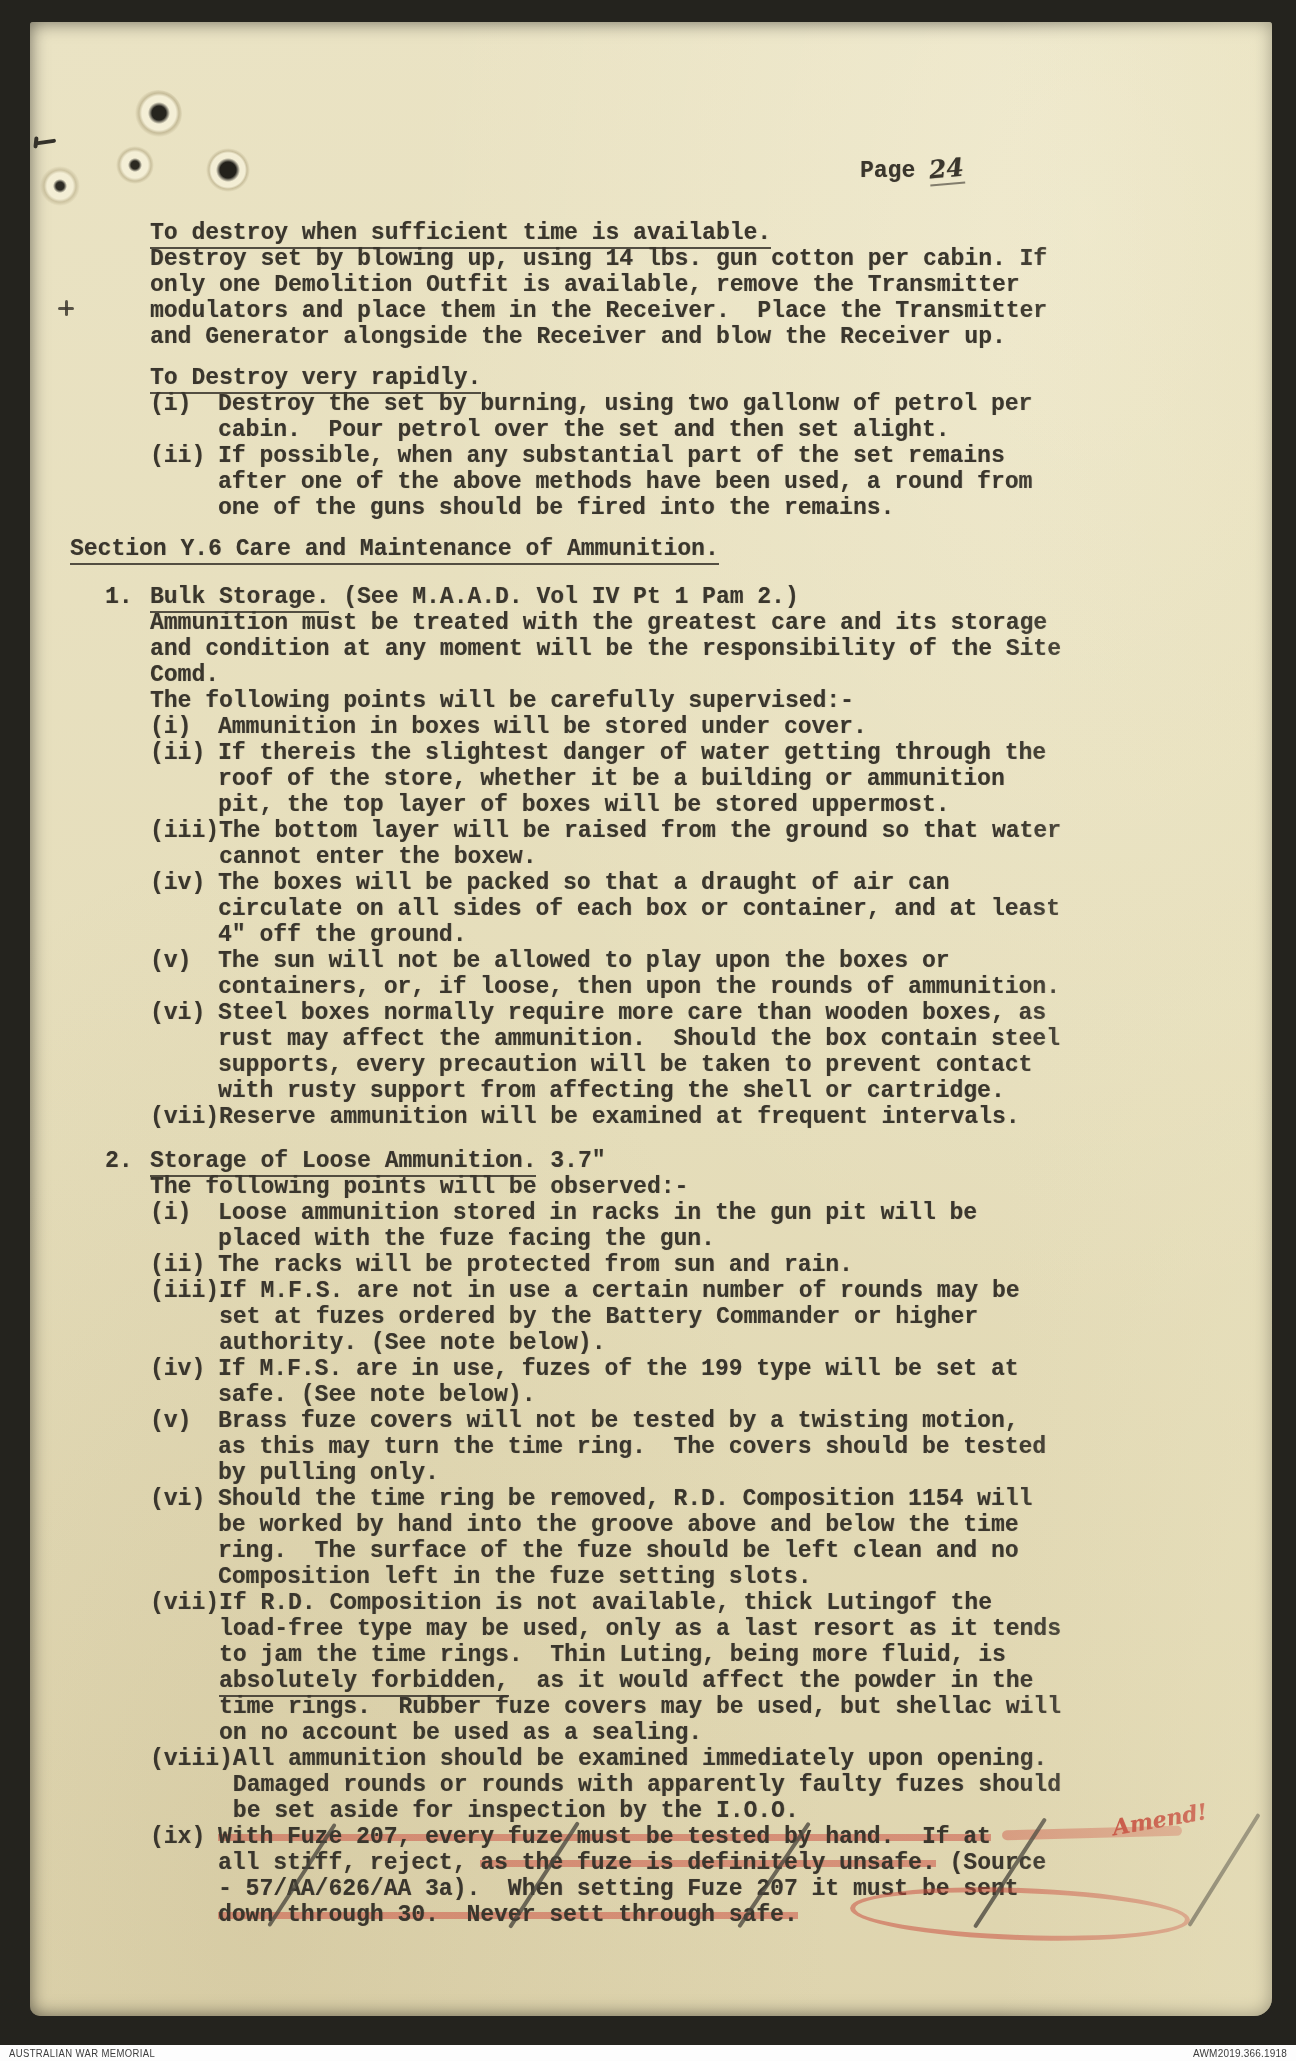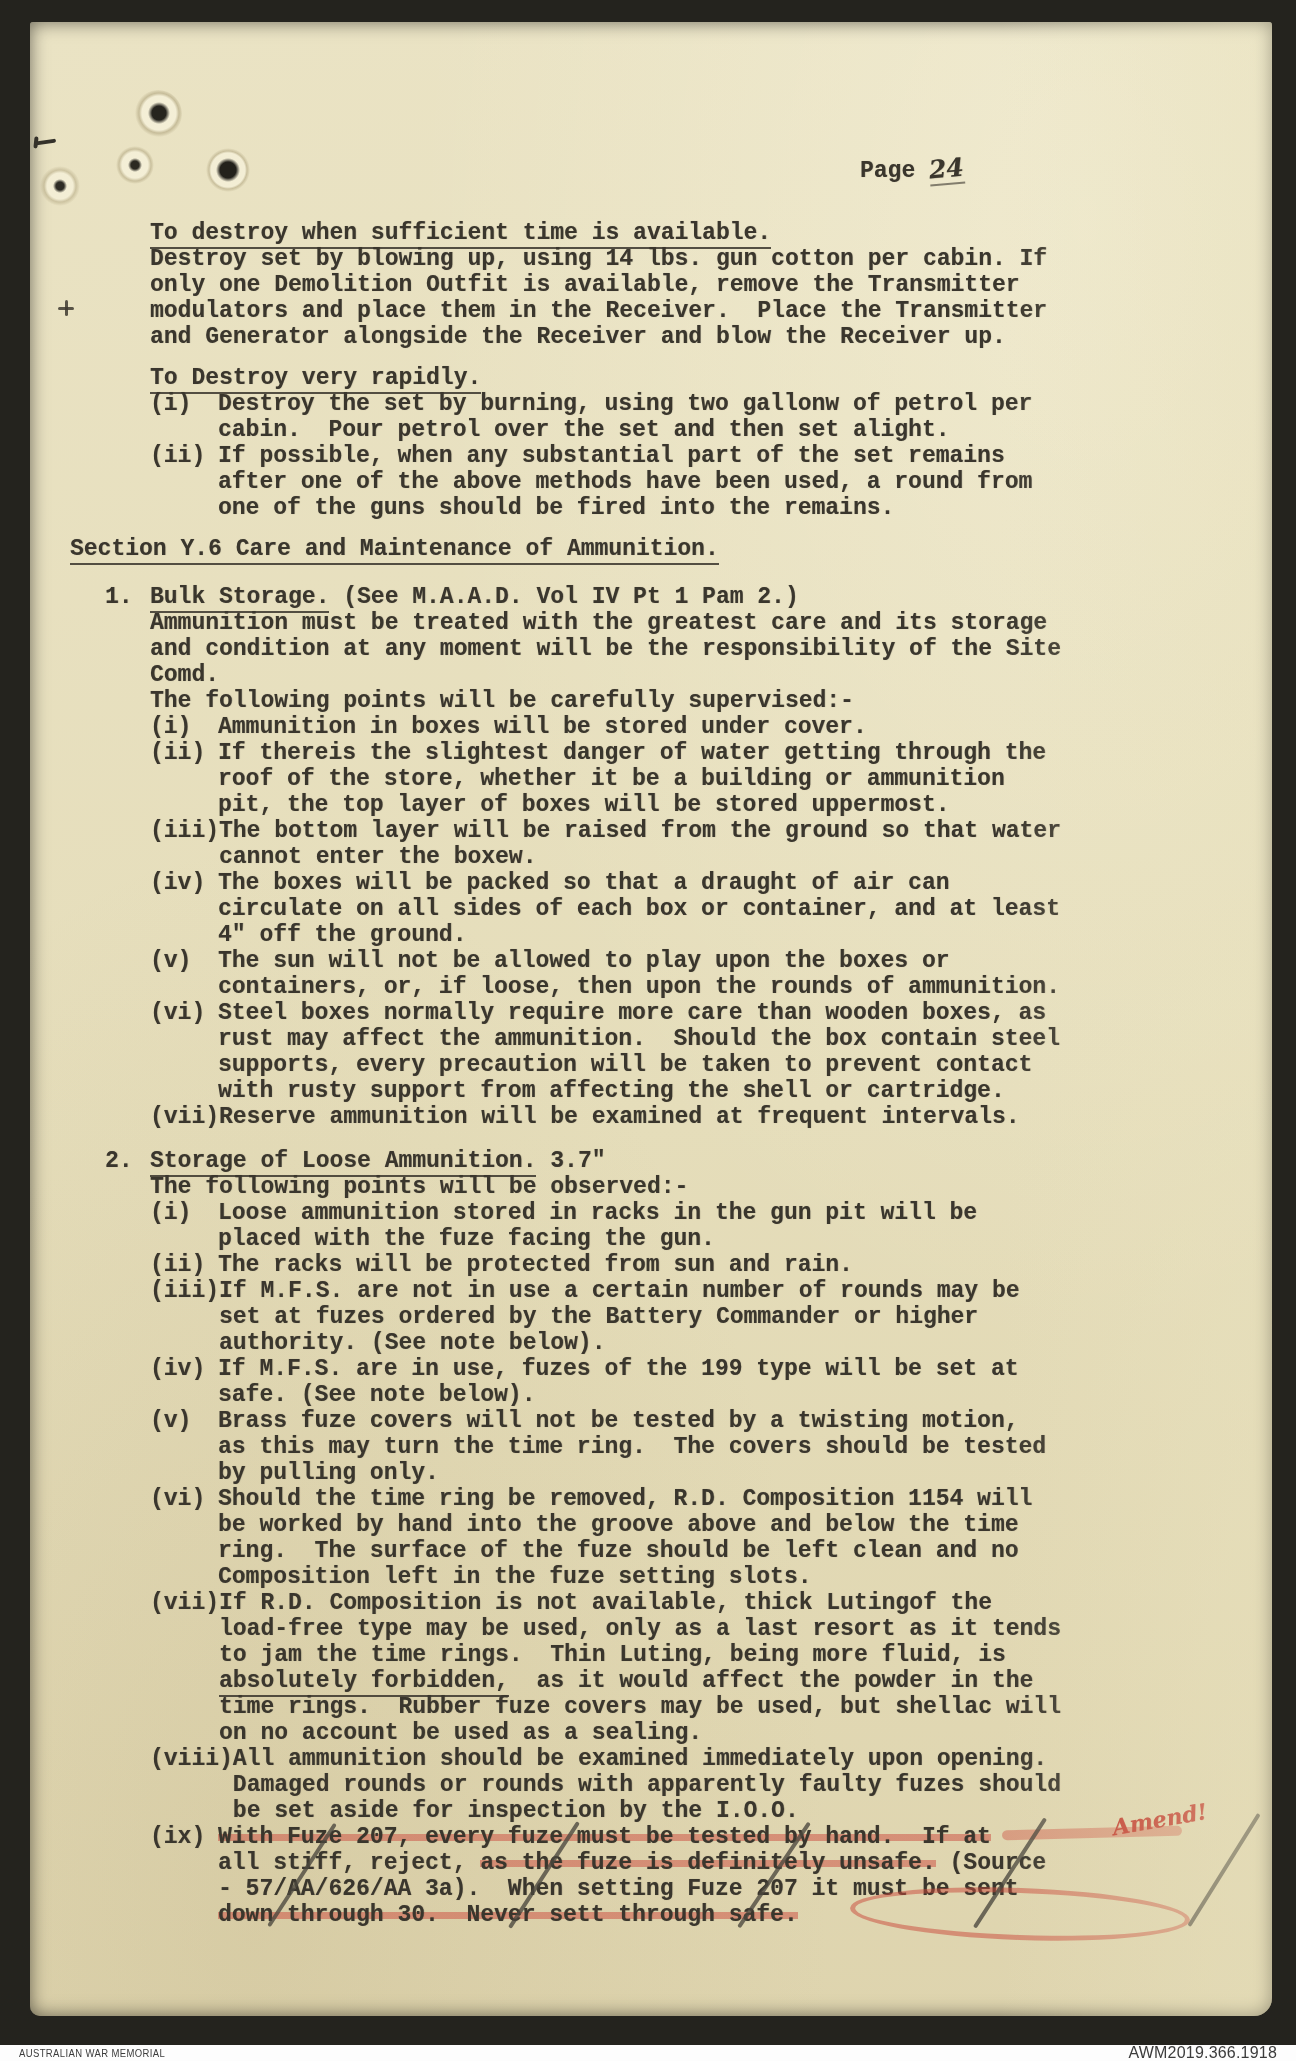--- a/index.html
+++ b/index.html
@@ -92,25 +92,25 @@
   .tickmark:after{
     content:"";position:absolute;left:-2px;top:-5px;width:4px;height:12px;
     background:#34312a;transform:rotate(14deg);border-radius:2px;
   }
   .crossmark{position:absolute;left:28px;top:278px;width:16px;height:16px;}
   .crossmark:before{content:"";position:absolute;left:0;top:7px;width:16px;height:3px;background:rgba(62,58,48,0.85);border-radius:2px;}
   .crossmark:after{content:"";position:absolute;left:7px;top:0;width:3px;height:16px;background:rgba(62,58,48,0.85);border-radius:2px;}
   .footer{
     position:absolute;left:0;bottom:0;width:1296px;height:16px;background:#fdfdfd;
     display:flex;justify-content:space-between;align-items:center;
-    padding:0 19px;box-sizing:border-box;
+    padding:0 9px;box-sizing:border-box;
     font-family:"Liberation Sans", sans-serif;color:#3c3c3c;
   }
   .f-left{font-size:10px;letter-spacing:0.4px;transform:scaleX(0.95);transform-origin:left center;}
-  .f-right{font-size:16px;letter-spacing:0.2px;}
+  .f-right{font-size:10px;letter-spacing:0.2px;}
 </style>
 </head>
 <body>
 
 <div class="paper ink">
 
   <div class="hole h1"></div>
   <div class="hole h2"></div>
   <div class="hole h3"></div>
   <div class="hole h4"></div>

